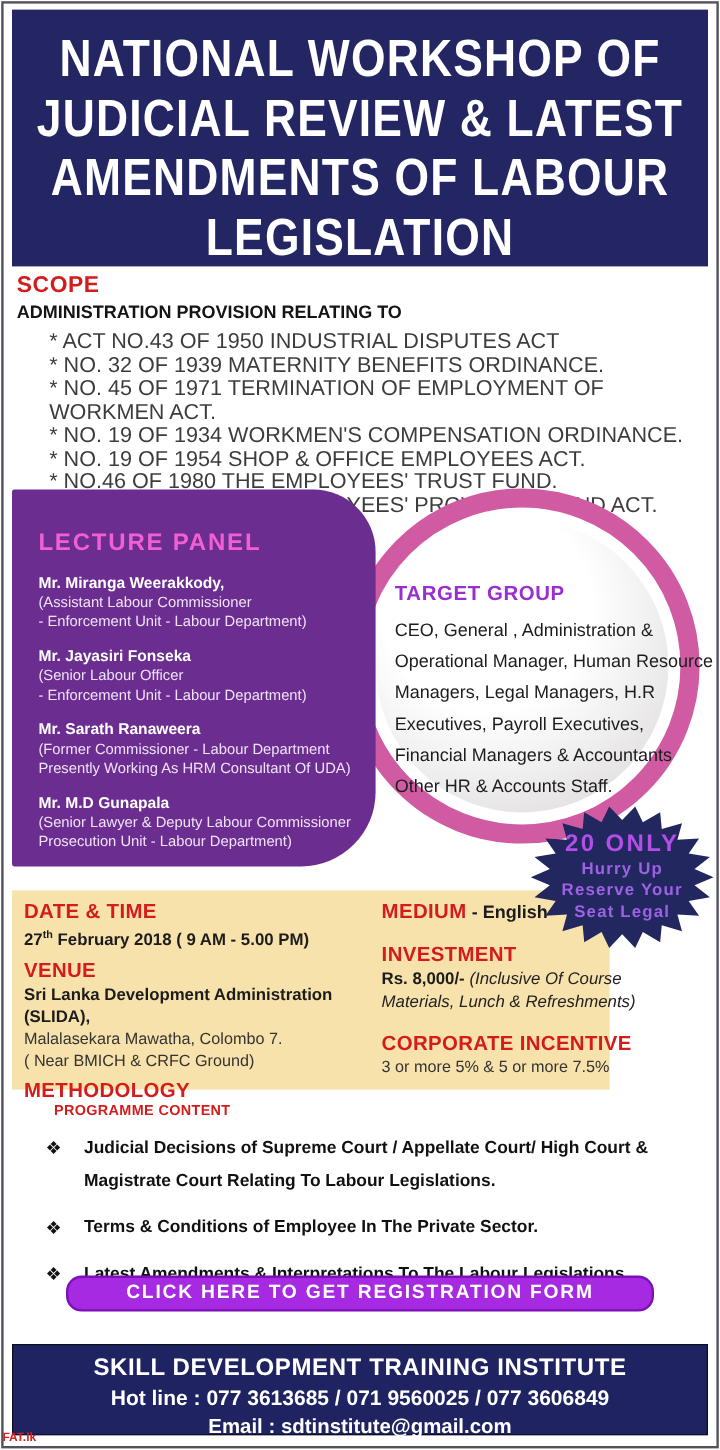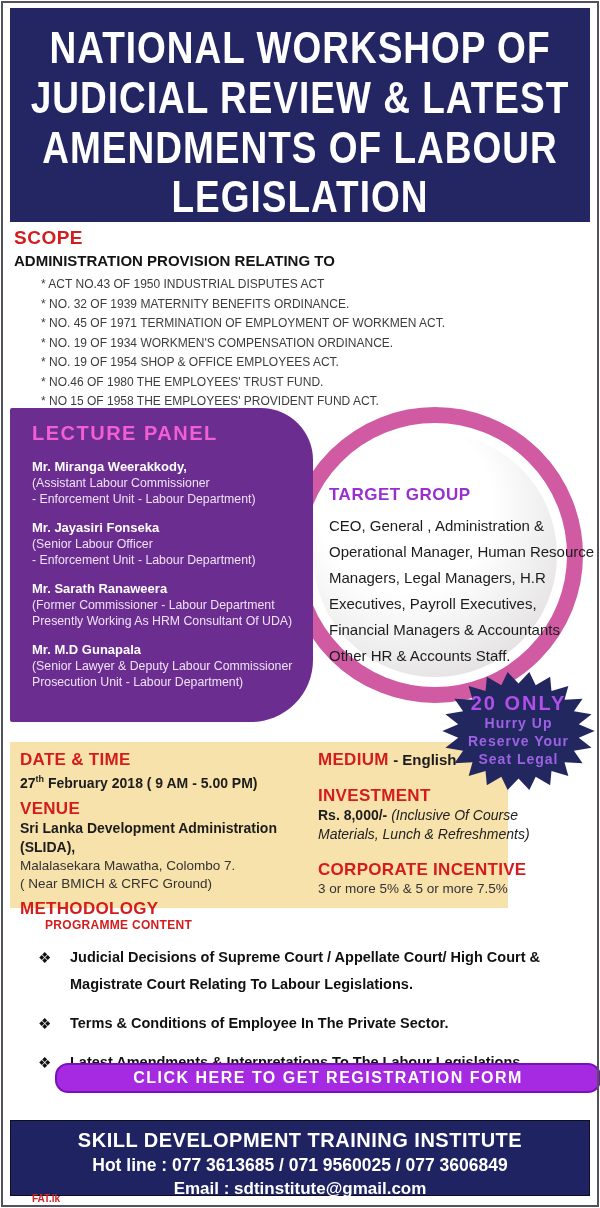--- a/index.html
+++ b/index.html
@@ -11,33 +11,33 @@
 
   
   .header { left:10px; top:8px; width:580px; height:214px; background:#232663; overflow:hidden; }
   .header-inner { transform:scaleY(1.18); transform-origin:center top; padding-top:14px; text-align:center; }
   .title-line { color:#ffffff; font-weight:bold; font-size:37px; line-height:42px; letter-spacing:1px; white-space:nowrap; }
 
   
   .scope { left:14px; top:227px; width:576px; }
   .red-head { color:#d41c1c; font-weight:bold; font-size:19px; letter-spacing:0.5px; }
   .scope-sub { color:#141414; font-weight:bold; font-size:15px; margin:3px 0 6px 0; }
-  .scope-item { color:#3c3c3c; font-size:12px; line-height:19.5px; padding-left:27px; }
+  .scope-item { color:#3c3c3c; font-size:18px; line-height:19.5px; padding-left:27px; }
 
   
   .ring { left:287px; top:407px; width:296px; height:296px; border-radius:50%; border:16px solid #d15ba3; background:#ffffff; z-index:2; }
   .ring-inner { position:absolute; inset:10px; border-radius:50%;
     background:radial-gradient(circle at 38% 30%, #ffffff 38%, #f0efef 62%, #dedbdb 88%, #d4d1d1 100%); }
   .tg-text { position:absolute; left:26px; top:62px; width:230px; }
   .tg-head { color:#9a2fd0; font-weight:bold; font-size:17px; letter-spacing:0.5px; margin-bottom:8px; }
   .tg-line { color:#1c1c1c; font-size:15px; line-height:26px; white-space:nowrap; }
 
   
   .panel { left:10px; top:408px; width:303px; height:314px; background:#6c2d90; border-radius:2px 52px 62px 2px; padding:14px 0 0 22px; z-index:3; }
-  .panel-head { color:#f25fd3; font-weight:bold; font-size:20px; letter-spacing:1.5px; margin-bottom:13px; }
+  .panel-head { color:#f25fd3; font-weight:bold; font-size:20px; letter-spacing:1.5px; margin-bottom:13px;margin-top:19px; }
   .speaker { margin-bottom:12px; }
   .sp-name { color:#ffffff; font-weight:bold; font-size:13px; line-height:17px; }
   .sp-det { color:#eee2f6; font-size:12.3px; line-height:16px; }
 
   
   .star { left:440px; top:669px; width:157px; height:124px; z-index:4; }
   .star svg { position:absolute; inset:0; width:100%; height:100%; }
   .star-text { position:absolute; inset:0; text-align:center; padding-top:23px; }
   .star-l1 { color:#b14fe8; font-weight:bold; font-size:20px; letter-spacing:2px; line-height:22px; }
   .star-ln { color:#9d62e4; font-weight:bold; font-size:14px; letter-spacing:1px; line-height:18px;text-align:center; }
@@ -54,31 +54,31 @@
   .inv-note { color:#222222; font-style:italic; font-size:14px; font-weight:normal; }
 
   
   .programme { left:10px; top:908px; width:580px; }
   .prog-head { color:#d41c1c; font-weight:bold; font-size:12px; margin:10px 0 2px 35px; letter-spacing:0.3px; }
   .prog-item { display:flex; margin-top:12px; }
   .prog-bullet { width:32px; margin-left:28px; font-size:15px; color:#111111; line-height:27px; }
   .prog-text { width:486px; color:#111111; font-weight:bold; font-size:14.5px; line-height:27px; }
 
   
-  .reg-btn { left:55px; top:1063px; width:546px; height:30px; background:#a52ae2; border:2px solid #7d0fb8; border-radius:13px;
+  .reg-btn { left:55px; top:1063px; width:490px; height:30px; background:#a52ae2; border:2px solid #7d0fb8; border-radius:13px;
     color:#ffffff; font-weight:bold; font-size:16px; letter-spacing:1.5px; text-align:center; line-height:26px; cursor:pointer;
     font-family:"Liberation Sans","DejaVu Sans",sans-serif; display:block; }
 
   
   .footer { left:10px; top:1120px; width:580px; height:76px; background:#1f2361; border:1px solid #0e0e22; text-align:center; color:#ffffff; padding-top:7px; }
   .f-name { font-weight:bold; font-size:20px; line-height:25px; letter-spacing:0.5px; }
   .f-hot { font-weight:bold; font-size:17.5px; line-height:24px; }
   .f-email { font-weight:bold; font-size:17px; line-height:23px; }
 
-  .watermark { left:2px; top:1193px; color:#d22222; font-weight:bold; font-size:10px; z-index:10;padding-left:30px; }
+  .watermark { left:2px; top:1193px; color:#d22222; font-weight:bold; font-size:10px; z-index:10; }
   sup { font-size:9px; }
 </style>
 </head>
 <body>
 
 <div class="abs header">
   <div class="header-inner">
     <div class="title-line">NATIONAL WORKSHOP OF</div>
     <div class="title-line">JUDICIAL REVIEW &amp; LATEST</div>
     <div class="title-line">AMENDMENTS OF LABOUR</div>

